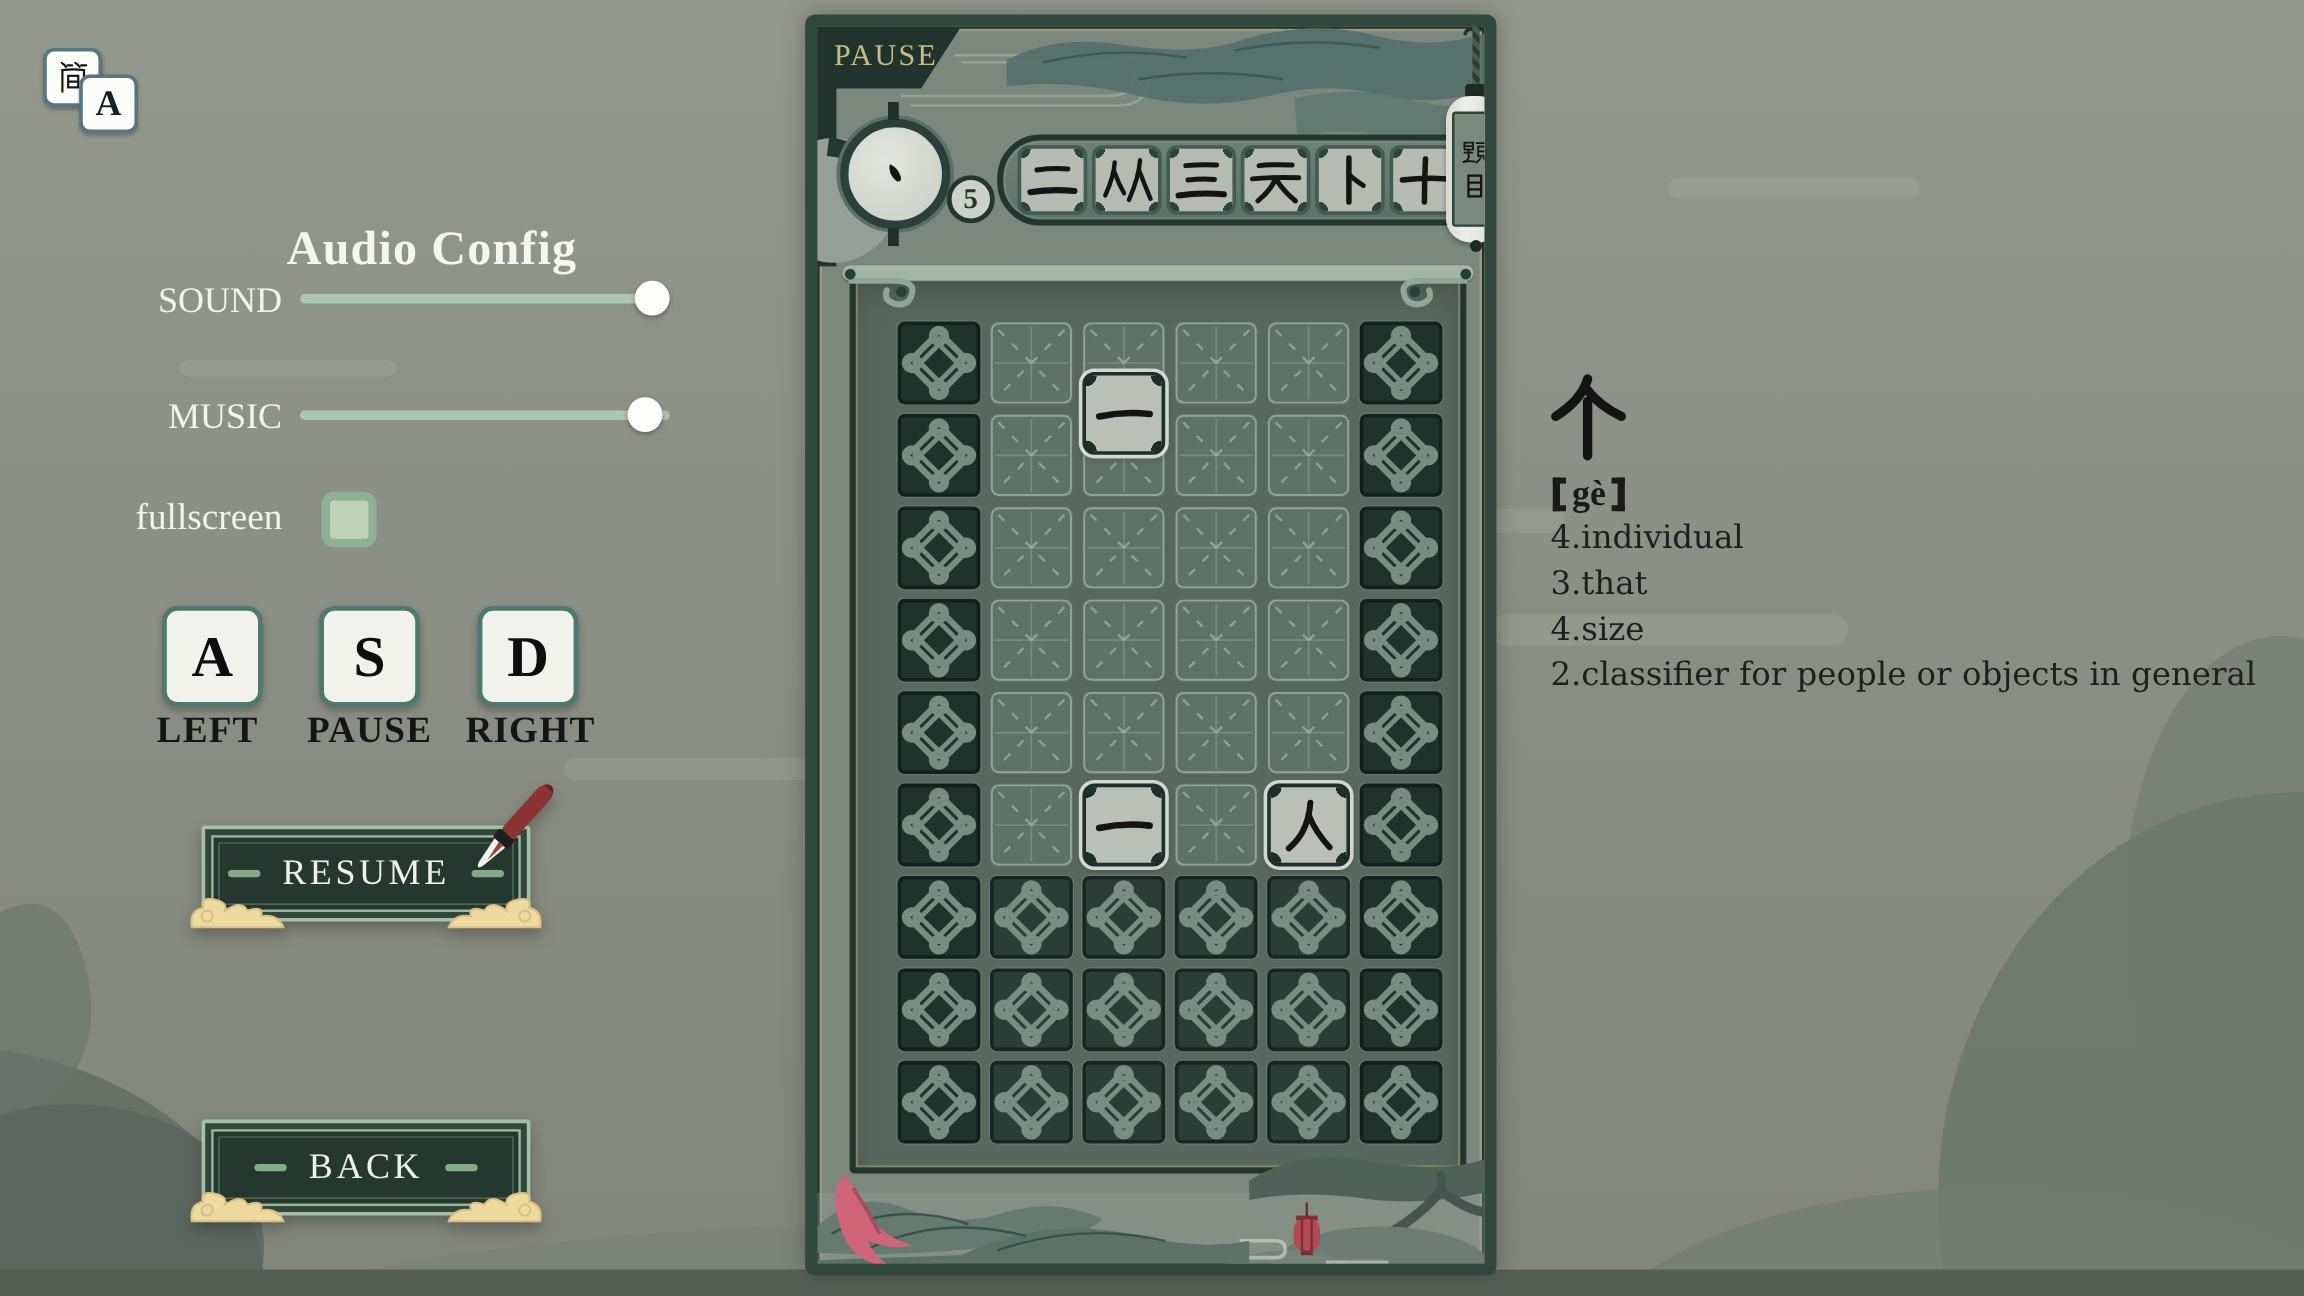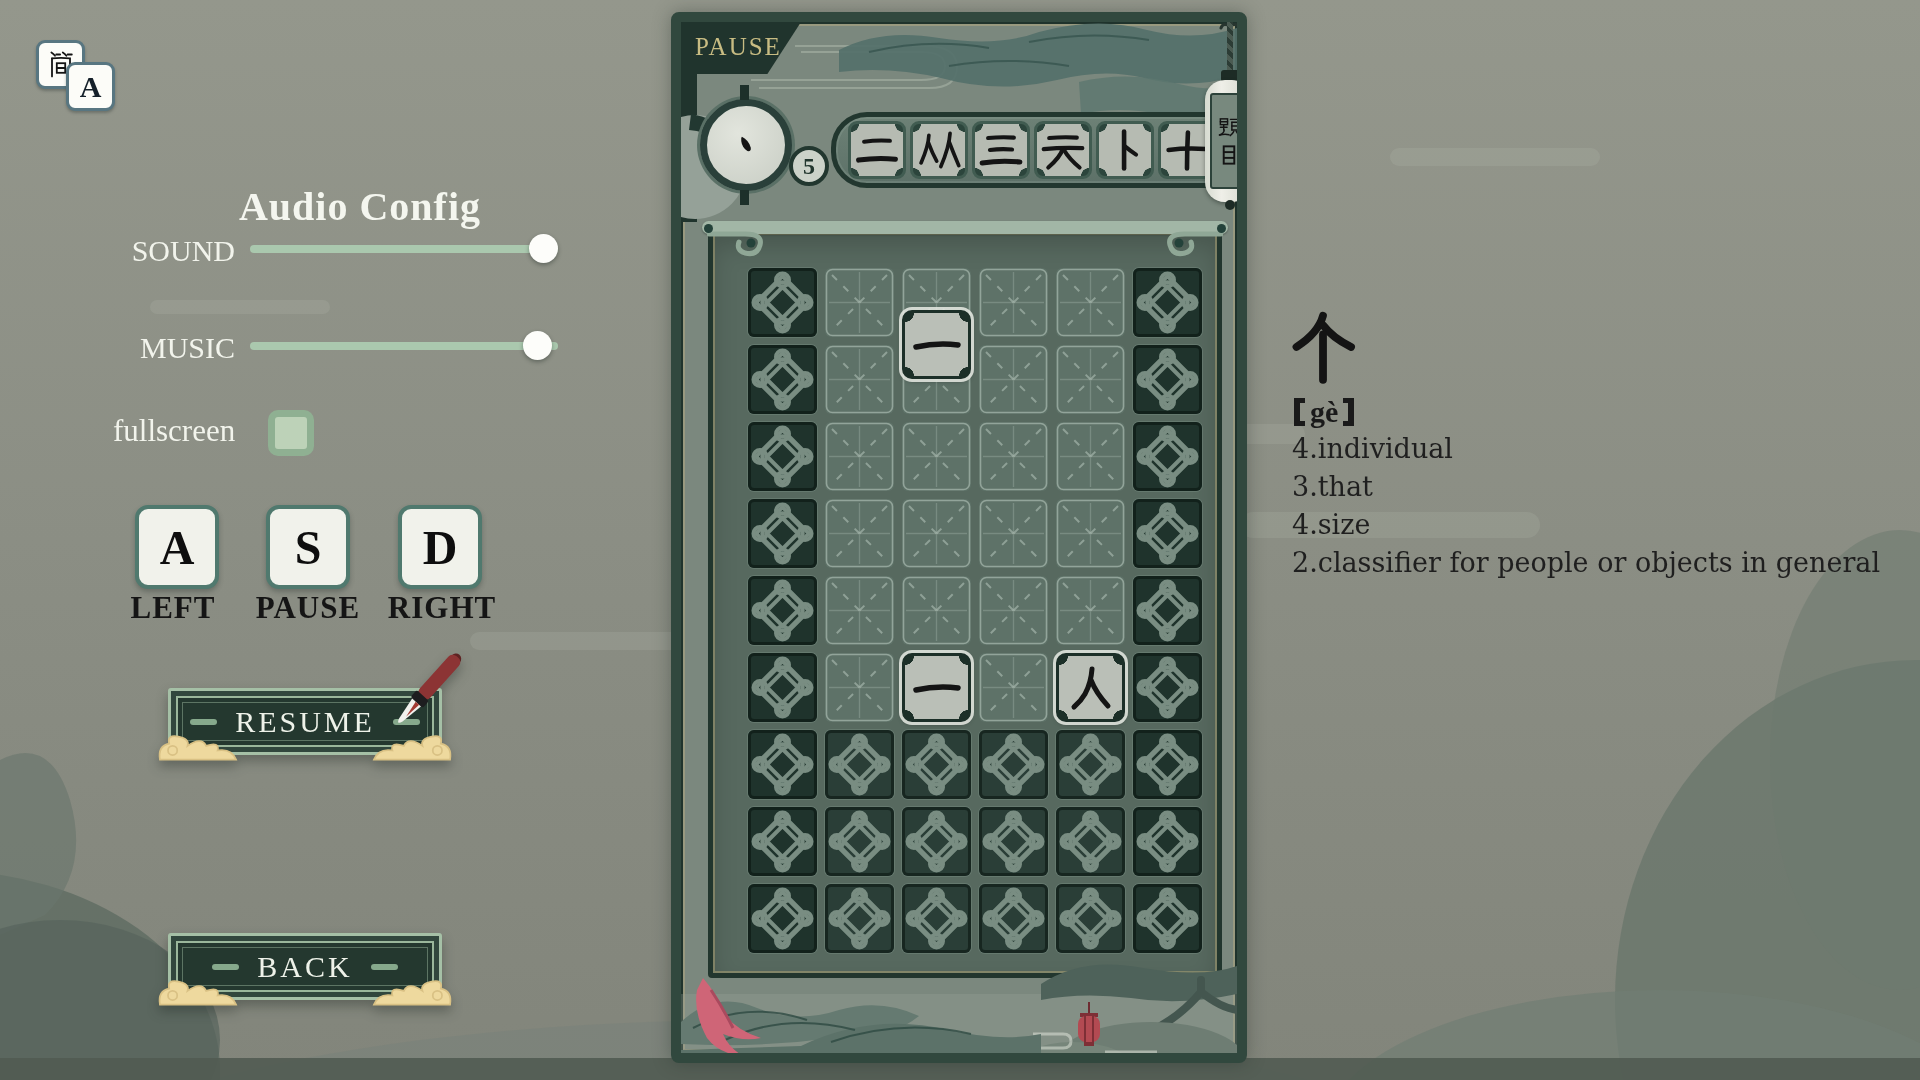--- a/index.html
+++ b/index.html
@@ -32,21 +32,21 @@
   .checkbox{position:absolute;left:268px;top:410px;width:46px;height:46px;border-radius:10px;
             background:#bdd2b8;border:7px solid #8fb092;box-sizing:border-box;z-index:4;cursor:pointer}
   .keycap{position:absolute;top:505px;width:84px;height:84px;background:#f1f2eb;border:4px solid #50796e;
           border-radius:13px;box-sizing:border-box;display:flex;align-items:center;justify-content:center;
           font-size:48px;font-weight:600;color:#0e0e0e;z-index:4;cursor:pointer;
           box-shadow:0 3px 5px rgba(30,40,35,.3)}
   .key-action{position:absolute;top:590px;width:130px;text-align:center;font-size:31px;font-weight:600;
               color:#151515;letter-spacing:1px;z-index:4}
 
   
-  .menu-btn{position:absolute;left:168px;width:274px;height:67px;z-index:4;cursor:pointer;
+  .menu-btn{position:absolute;left:168px;width:274px;height:80px;z-index:4;cursor:pointer;
             filter:drop-shadow(0 6px 6px rgba(25,35,30,.35))}
   .mb-outer{position:absolute;inset:0;border:3px solid #a5c0a6;border-radius:3px;padding:5px;box-sizing:border-box;background:#31473d}
   .mb-inner{width:100%;height:100%;background:#24382f;border:2px solid #9ab79b;box-sizing:border-box;
             box-shadow:inset 0 0 0 4px #24382f, inset 0 0 0 5px rgba(165,192,166,.45);
             display:flex;align-items:center;justify-content:center;gap:18px}
   .mb-label{font-size:30px;color:#eef2e9;letter-spacing:3px}
   .mb-dash{width:27px;height:6px;border-radius:3px;background:#86a98c}
   .mb-cloud{position:absolute;bottom:-7px;width:88px;height:30px}
   .mb-cloud.left{left:-14px}
   .mb-cloud.right{right:-14px;transform:scaleX(-1)}

